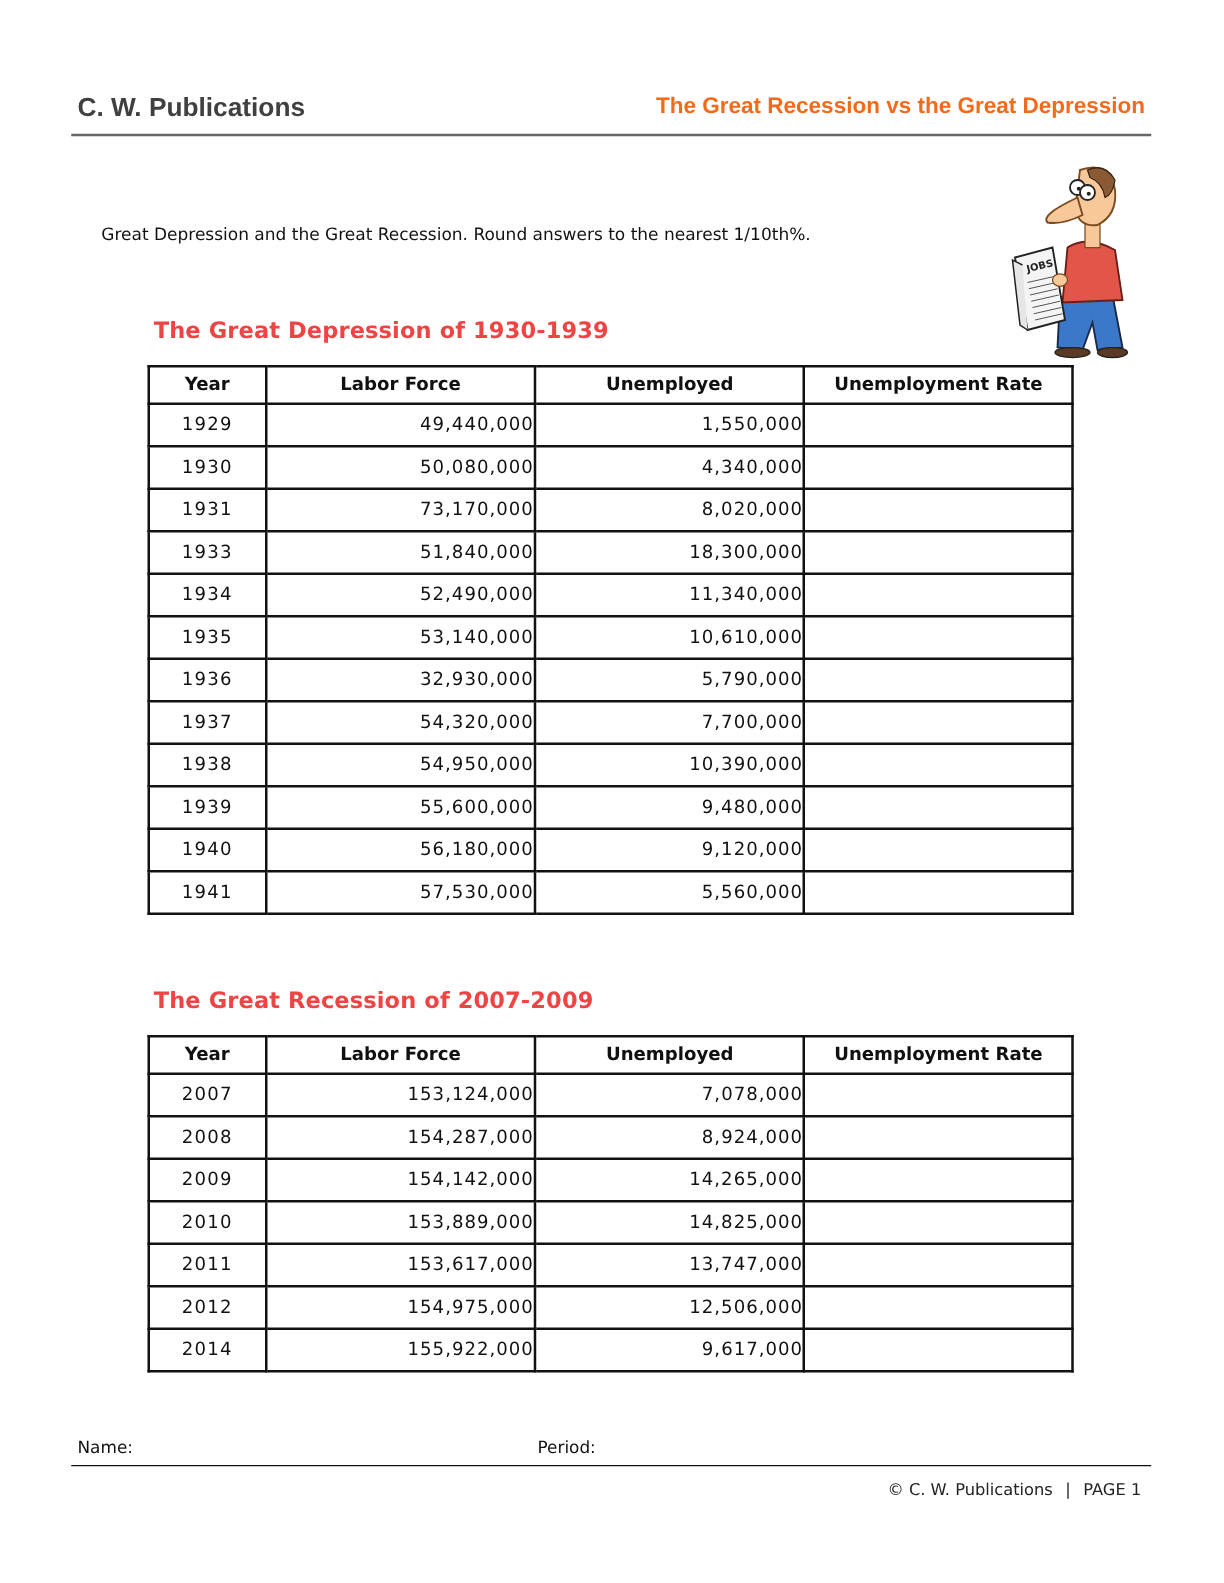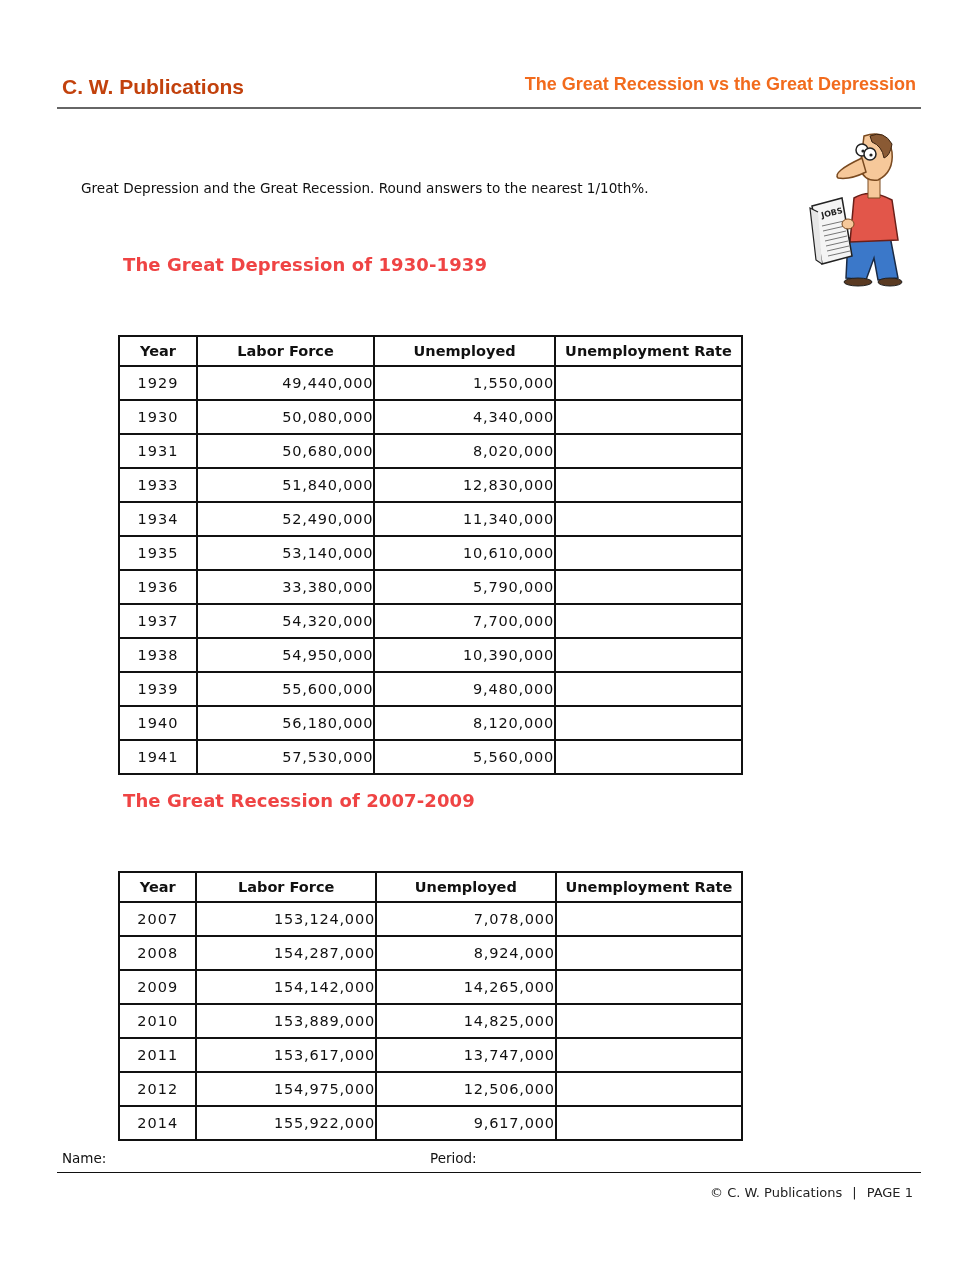--- a/index.html
+++ b/index.html
@@ -1,21 +1,21 @@
 <!DOCTYPE html>
 <html><head>
 <meta charset="utf-8">
 <style>
   * { box-sizing: border-box; margin: 0; padding: 0; }
   html, body { width: 979px; height: 1266px; background: #ffffff; }
   body { position: relative; font-family: "DejaVu Sans", sans-serif; color: #111; overflow: hidden; }
 
   .header-left {
     position: absolute; left: 62px; top: 75px;
-    font-family: "Liberation Sans", sans-serif; font-weight: bold; font-size: 21px; color: #c2410c;
+    font-family: "Liberation Sans", sans-serif; font-weight: bold; font-size: 21px; color: #404040;
   }
   .header-right {
     position: absolute; right: 63px; top: 74px;
     font-family: "Liberation Sans", sans-serif; font-weight: bold; font-size: 18px; color: #f26b1d;
   }
   .header-rule {
     position: absolute; left: 57px; top: 107px; width: 864px; height: 2px; background: #666;
   }
 
   .instructions {
@@ -28,23 +28,23 @@
   .illustration {
     position: absolute; left: 808px; top: 128px; width: 112px; height: 162px;
   }
 
   .section-title {
     position: absolute; left: 123px;
     font-size: 18px; font-weight: bold; color: #ef4444; letter-spacing: 0.1px;
   }
 
   table.data {
-    position: absolute; left: 118px; width: 625px;
+    position: absolute; left: 118px; width: 741px;
     border-collapse: collapse;
-    font-size: 14.5px; color: #111; margin-top: 43px;
+    font-size: 14.5px; color: #111;
   }
   table.data th, table.data td {
     border: 2px solid #111; height: 34px; padding: 0;
   }
   table.data th { font-weight: bold; font-size: 14.5px; height: 30px; }
   table.data col.c1 { width: 94px; }
   table.data col.c2 { width: 216px; }
   table.data col.c3 { width: 216px; }
   table.data col.c4 { width: 215px; }
   td.year { text-align: center; letter-spacing: 1px; }
@@ -147,45 +147,45 @@
         <td class="rate"><input value="" style=""></td>
       </tr>
     <tr>
         <td class="year">1930</td>
         <td class="labor">50,080,000</td>
         <td class="unemp">4,340,000</td>
         <td class="rate"><input value="" style=""></td>
       </tr>
     <tr>
         <td class="year">1931</td>
-        <td class="labor">50,680,000</td>
+        <td class="labor">73,170,000</td>
         <td class="unemp">8,020,000</td>
         <td class="rate"><input value="" style=""></td>
       </tr>
     <tr>
         <td class="year">1933</td>
         <td class="labor">51,840,000</td>
-        <td class="unemp">12,830,000</td>
+        <td class="unemp">18,300,000</td>
         <td class="rate"><input value="" style=""></td>
       </tr>
     <tr>
         <td class="year">1934</td>
         <td class="labor">52,490,000</td>
         <td class="unemp">11,340,000</td>
         <td class="rate"><input value="" style=""></td>
       </tr>
     <tr>
         <td class="year">1935</td>
         <td class="labor">53,140,000</td>
         <td class="unemp">10,610,000</td>
         <td class="rate"><input value="" style=""></td>
       </tr>
     <tr>
         <td class="year">1936</td>
-        <td class="labor">33,380,000</td>
+        <td class="labor">32,930,000</td>
         <td class="unemp">5,790,000</td>
         <td class="rate"><input value="" style=""></td>
       </tr>
     <tr>
         <td class="year">1937</td>
         <td class="labor">54,320,000</td>
         <td class="unemp">7,700,000</td>
         <td class="rate"><input value="" style=""></td>
       </tr>
     <tr>
@@ -196,21 +196,21 @@
       </tr>
     <tr>
         <td class="year">1939</td>
         <td class="labor">55,600,000</td>
         <td class="unemp">9,480,000</td>
         <td class="rate"><input value="" style=""></td>
       </tr>
     <tr>
         <td class="year">1940</td>
         <td class="labor">56,180,000</td>
-        <td class="unemp">8,120,000</td>
+        <td class="unemp">9,120,000</td>
         <td class="rate"><input value="" style=""></td>
       </tr>
     <tr>
         <td class="year">1941</td>
         <td class="labor">57,530,000</td>
         <td class="unemp">5,560,000</td>
         <td class="rate"><input value="" style=""></td>
       </tr>
   </tbody>
 </table>

